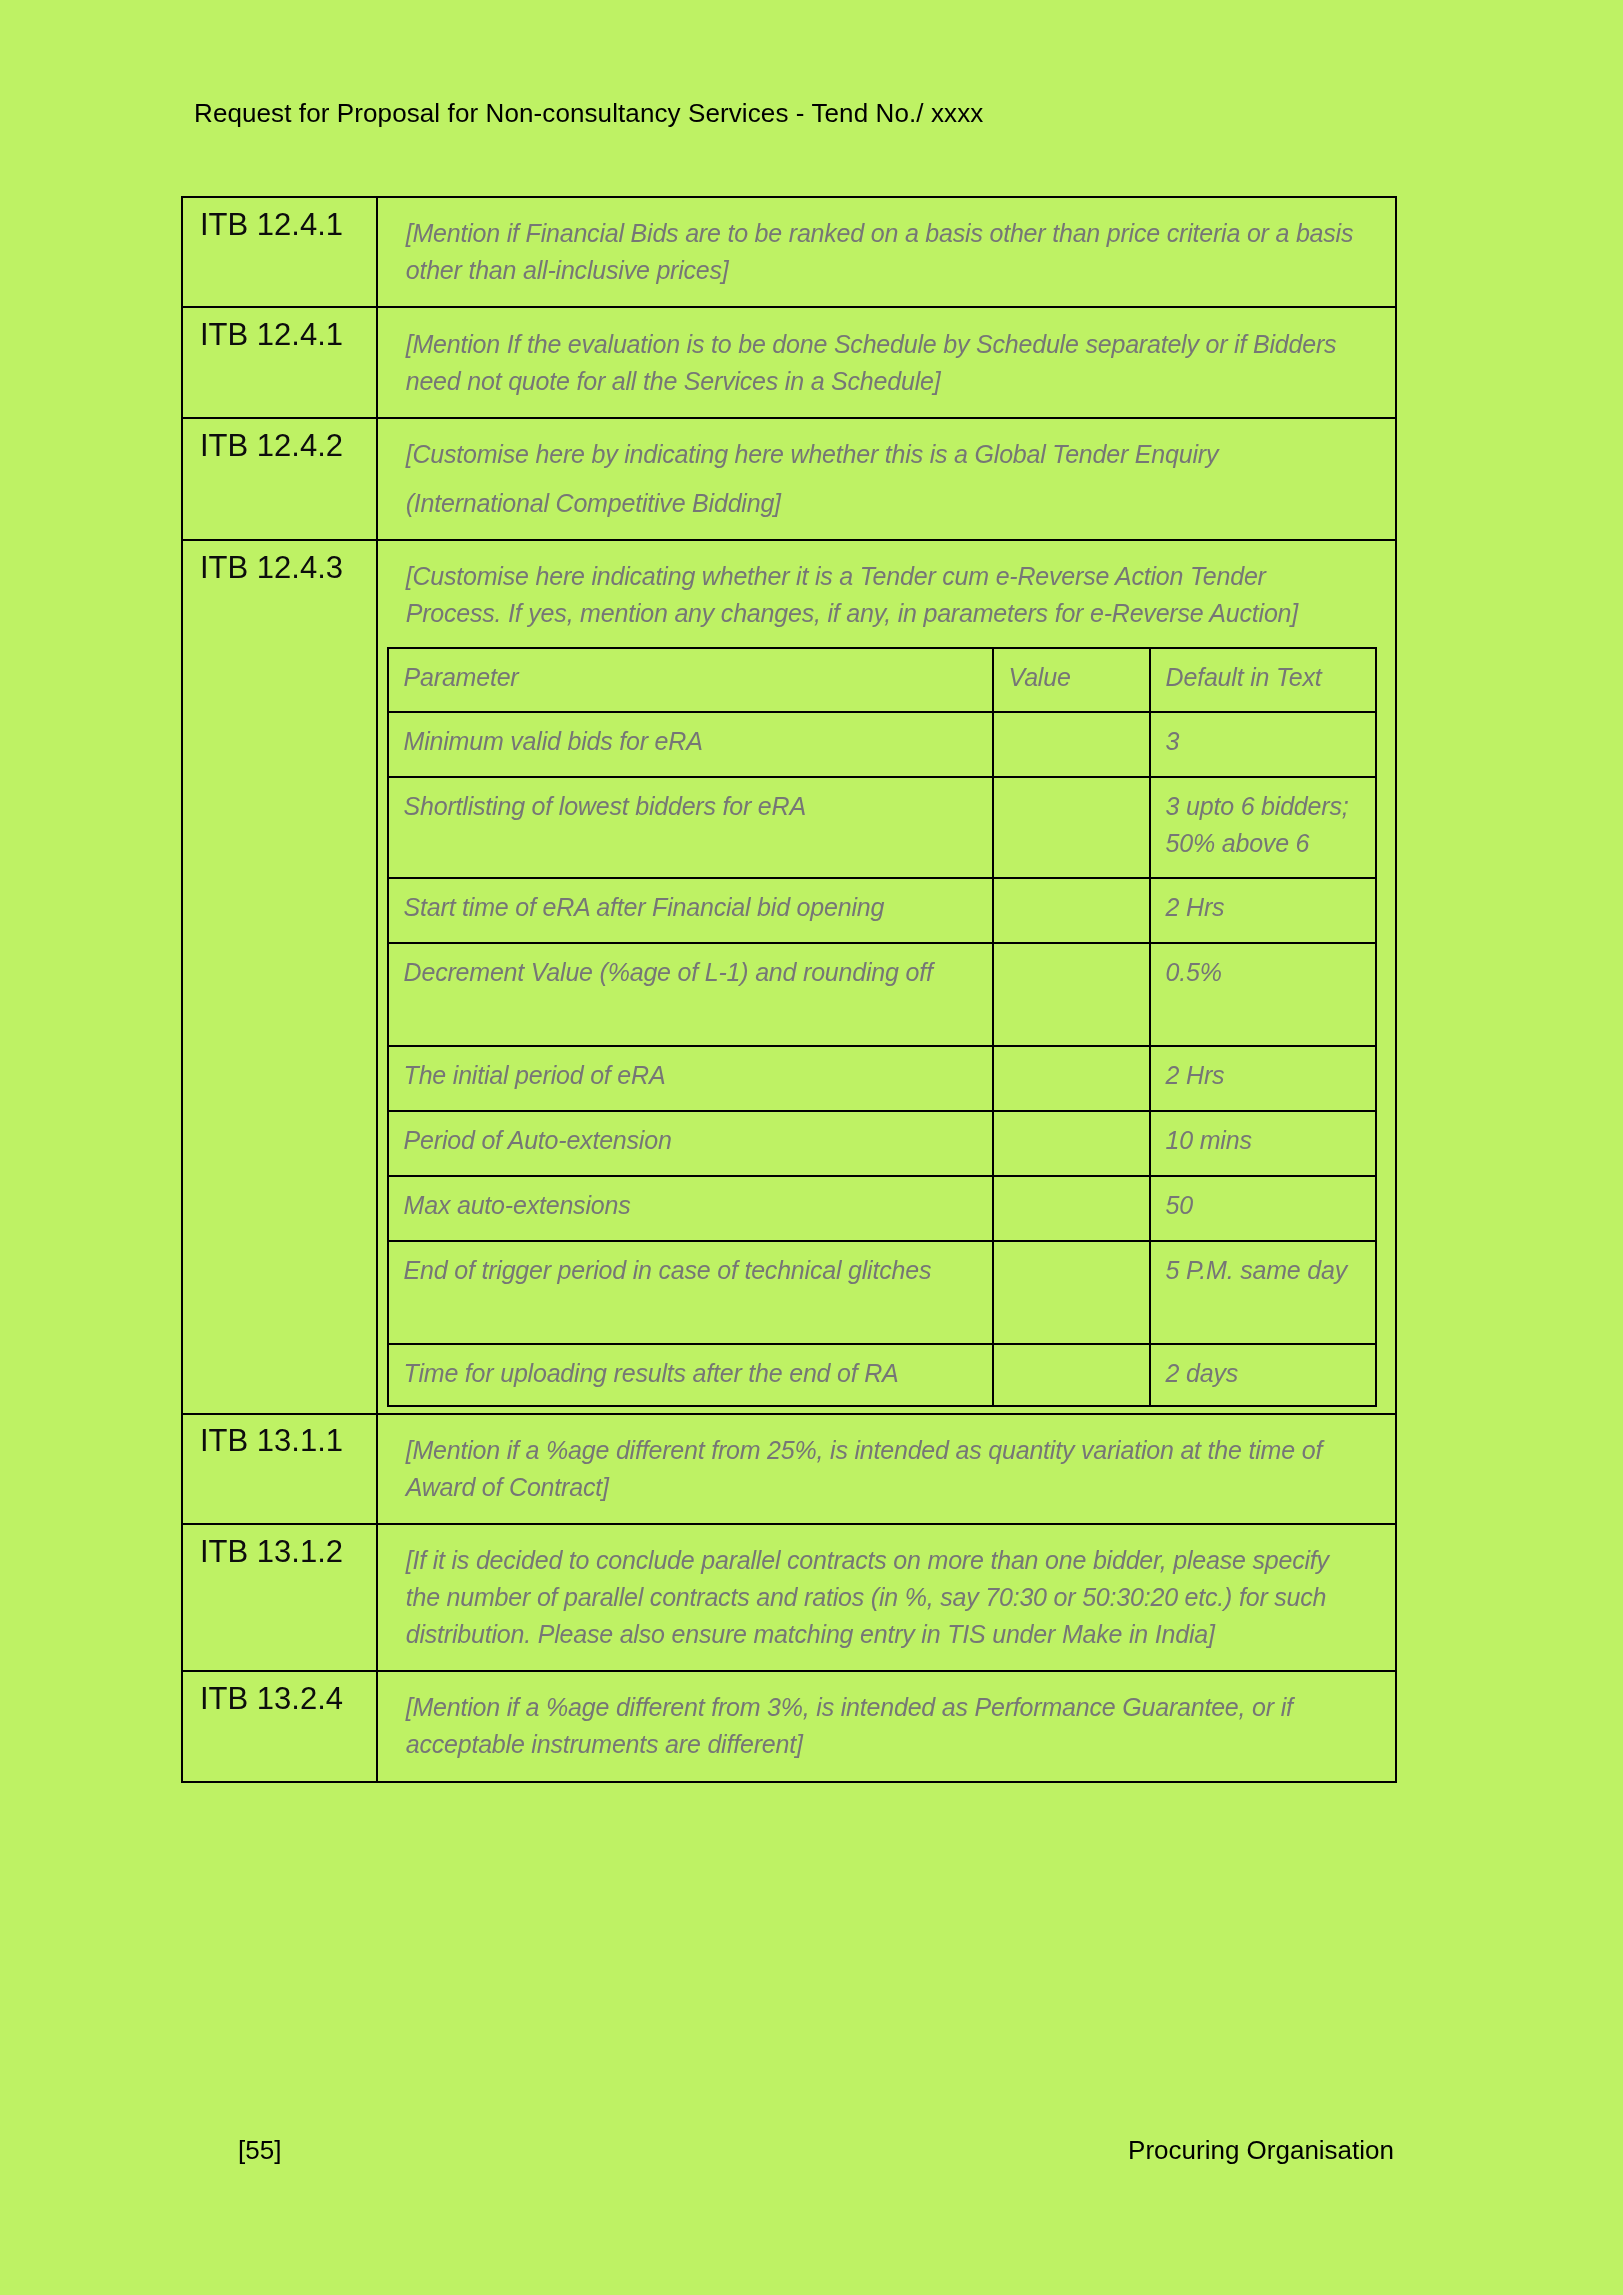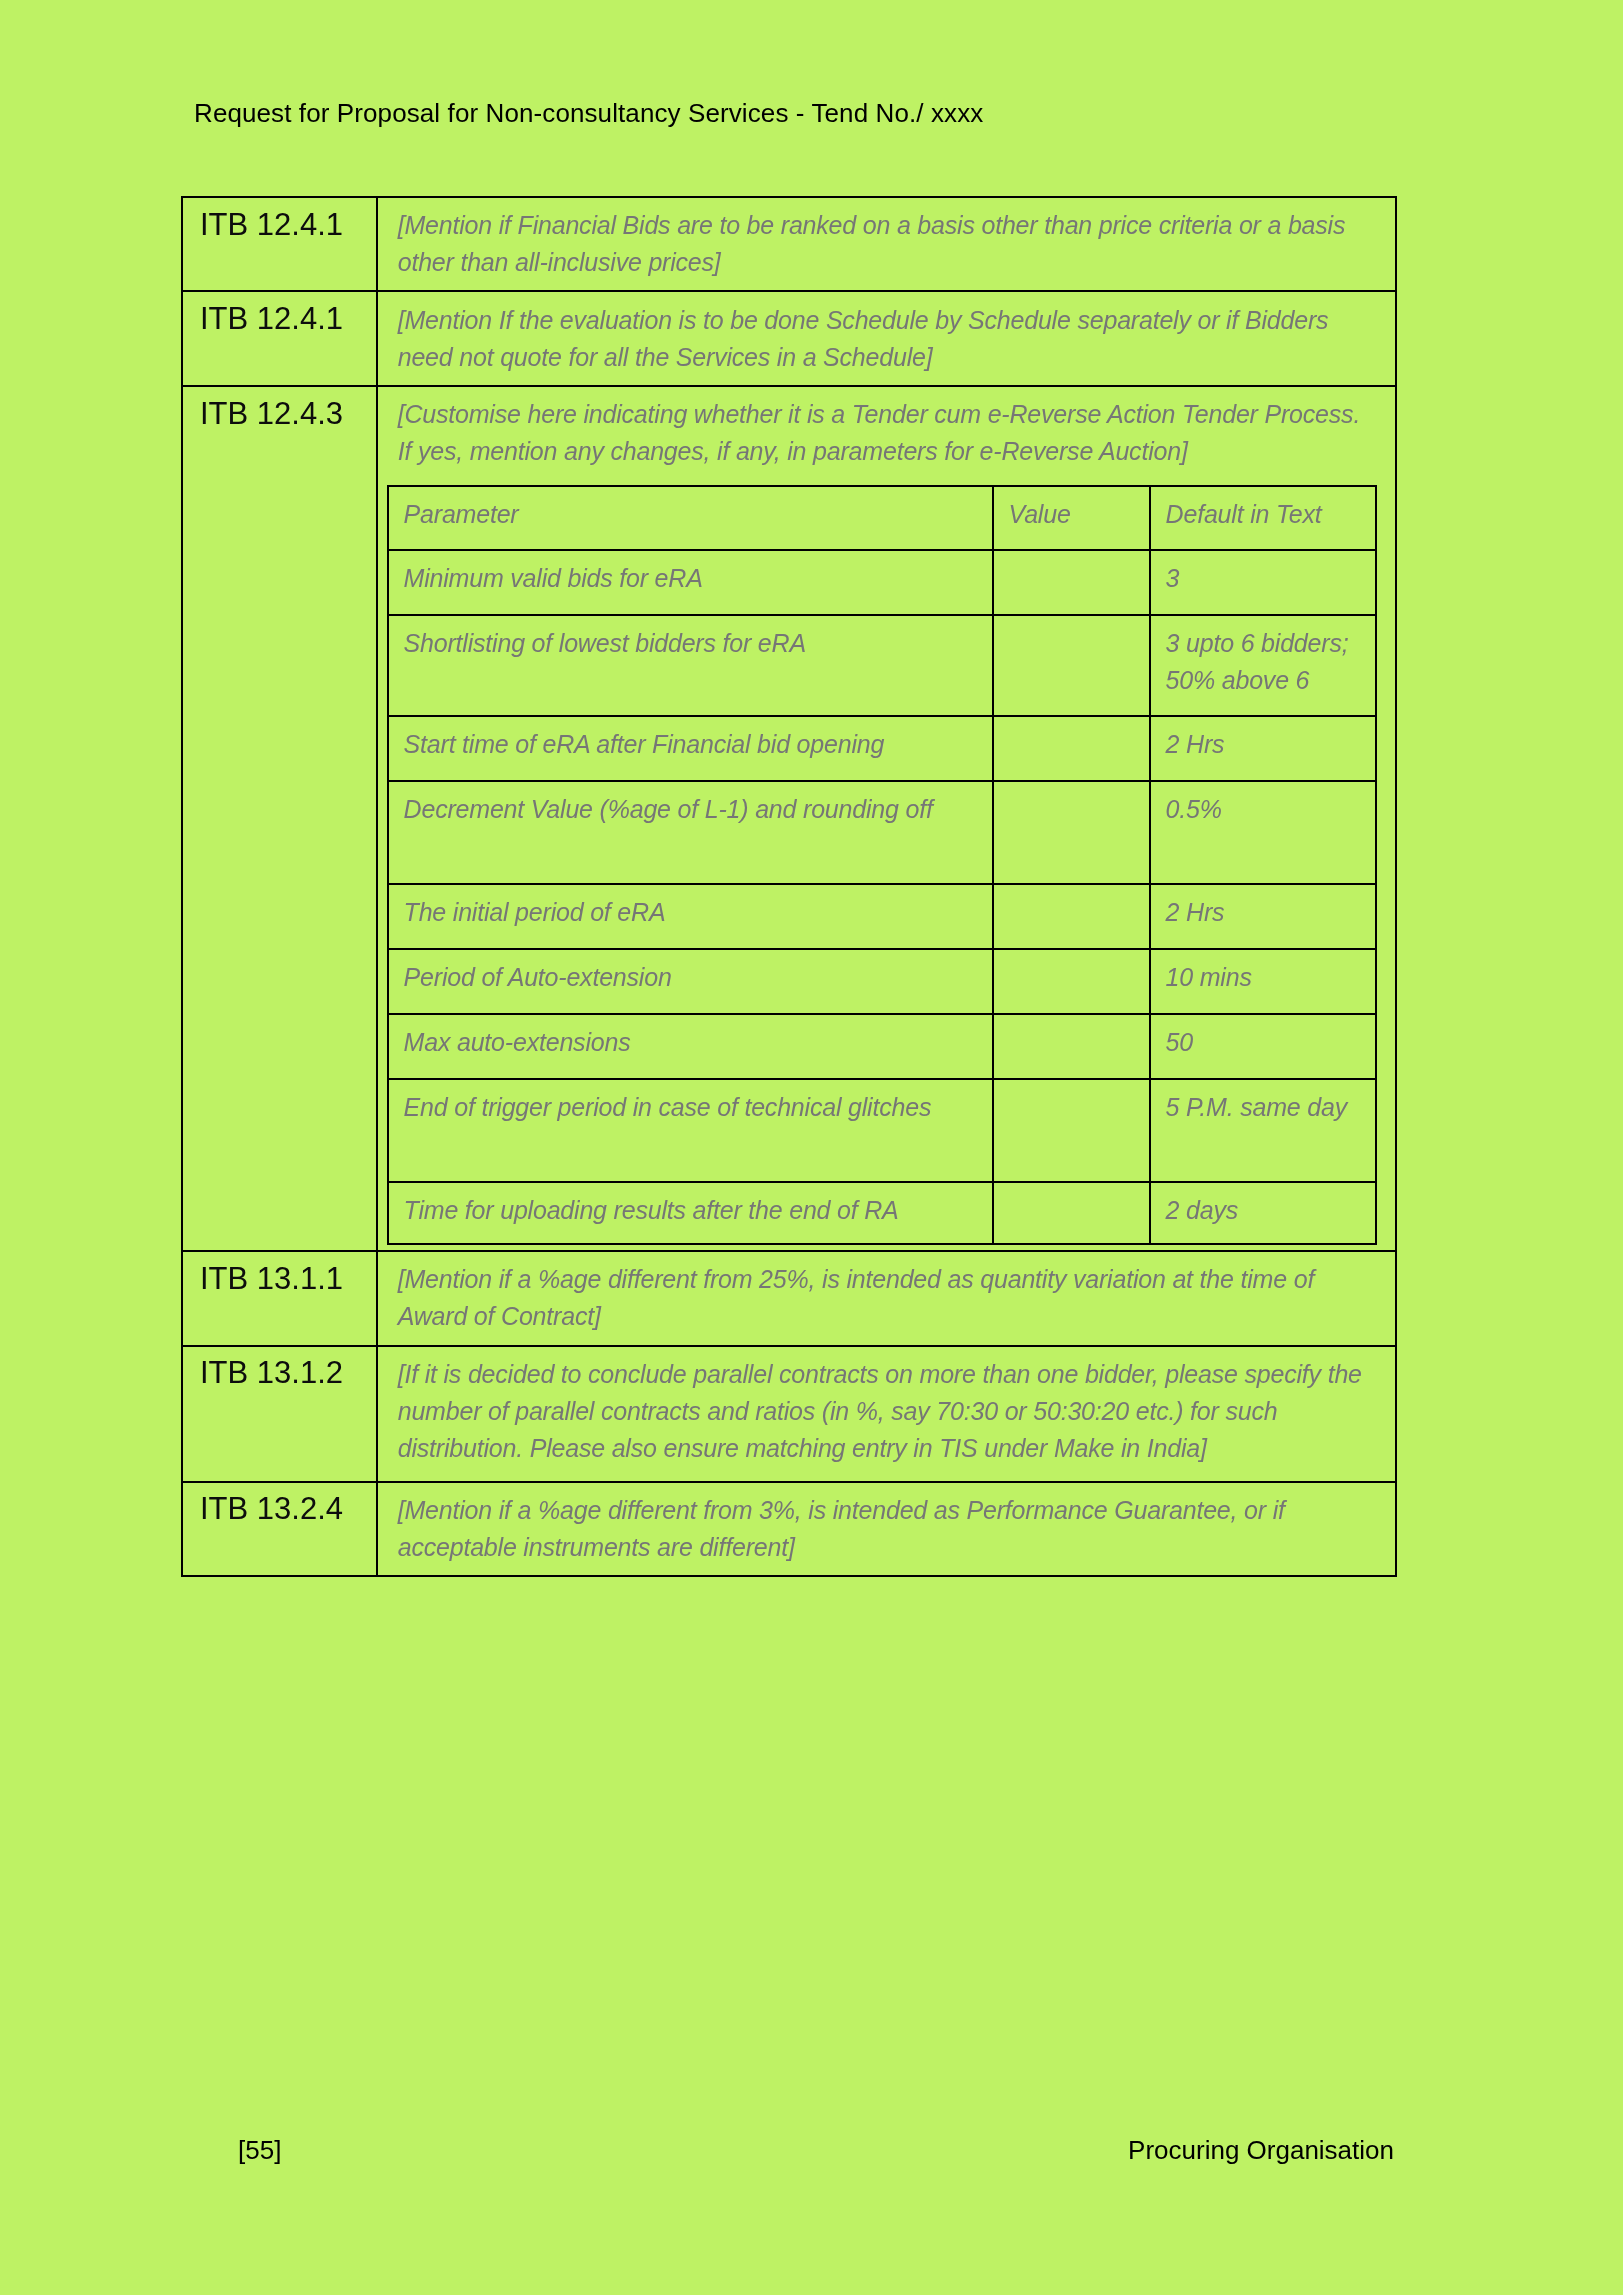--- a/index.html
+++ b/index.html
@@ -43,21 +43,21 @@
     font-style: normal;
   }
   td.itb-note-cell {
     font-size: 25px;
     line-height: 37px;
     letter-spacing: -0.2px;
     font-style: italic;
     color: #767676;
     padding: 5.2px 15.7px 5.2px 15.7px;
   }
-  td.itb-note-cell p { margin: 4px; }
+  td.itb-note-cell p { margin: 12px; }
   table.era-table {
     border-collapse: collapse;
     table-layout: fixed;
     width: 988px;
     margin-top: 15px;
     margin-left: -6.5px;
   }
   table.era-table td, table.era-table th {
     border: 2px solid #000000;
     vertical-align: top;
@@ -103,20 +103,27 @@
         <td class="itb-note-cell">
           <p>[Mention if Financial Bids are to be ranked on a basis other than price criteria or a basis other than all-inclusive prices]</p>
         </td>
       </tr>
       <tr style="height:77px;">
         <td class="itb-ref-cell">ITB 12.4.1</td>
         <td class="itb-note-cell">
           <p>[Mention If the evaluation is to be done Schedule by Schedule separately or if Bidders need not quote for all the Services in a Schedule]</p>
         </td>
       </tr>
+      <tr style="height:111px;">
+        <td class="itb-ref-cell">ITB 12.4.2</td>
+        <td class="itb-note-cell">
+          <p>[Customise here by indicating here whether this is a Global Tender Enquiry</p>
+          <p>(International Competitive Bidding]</p>
+        </td>
+      </tr>
       <tr>
         <td class="itb-ref-cell">ITB 12.4.3</td>
         <td class="itb-note-cell">
           <p>[Customise here indicating whether it is a Tender cum e-Reverse Action Tender Process. If yes, mention any changes, if any, in parameters for e-Reverse Auction]</p>
 
           <table class="era-table">
             <tbody>
               <tr style="height:64px;">
                 <th class="col-parameter">Parameter</th>
                 <th class="col-value">Value</th>

